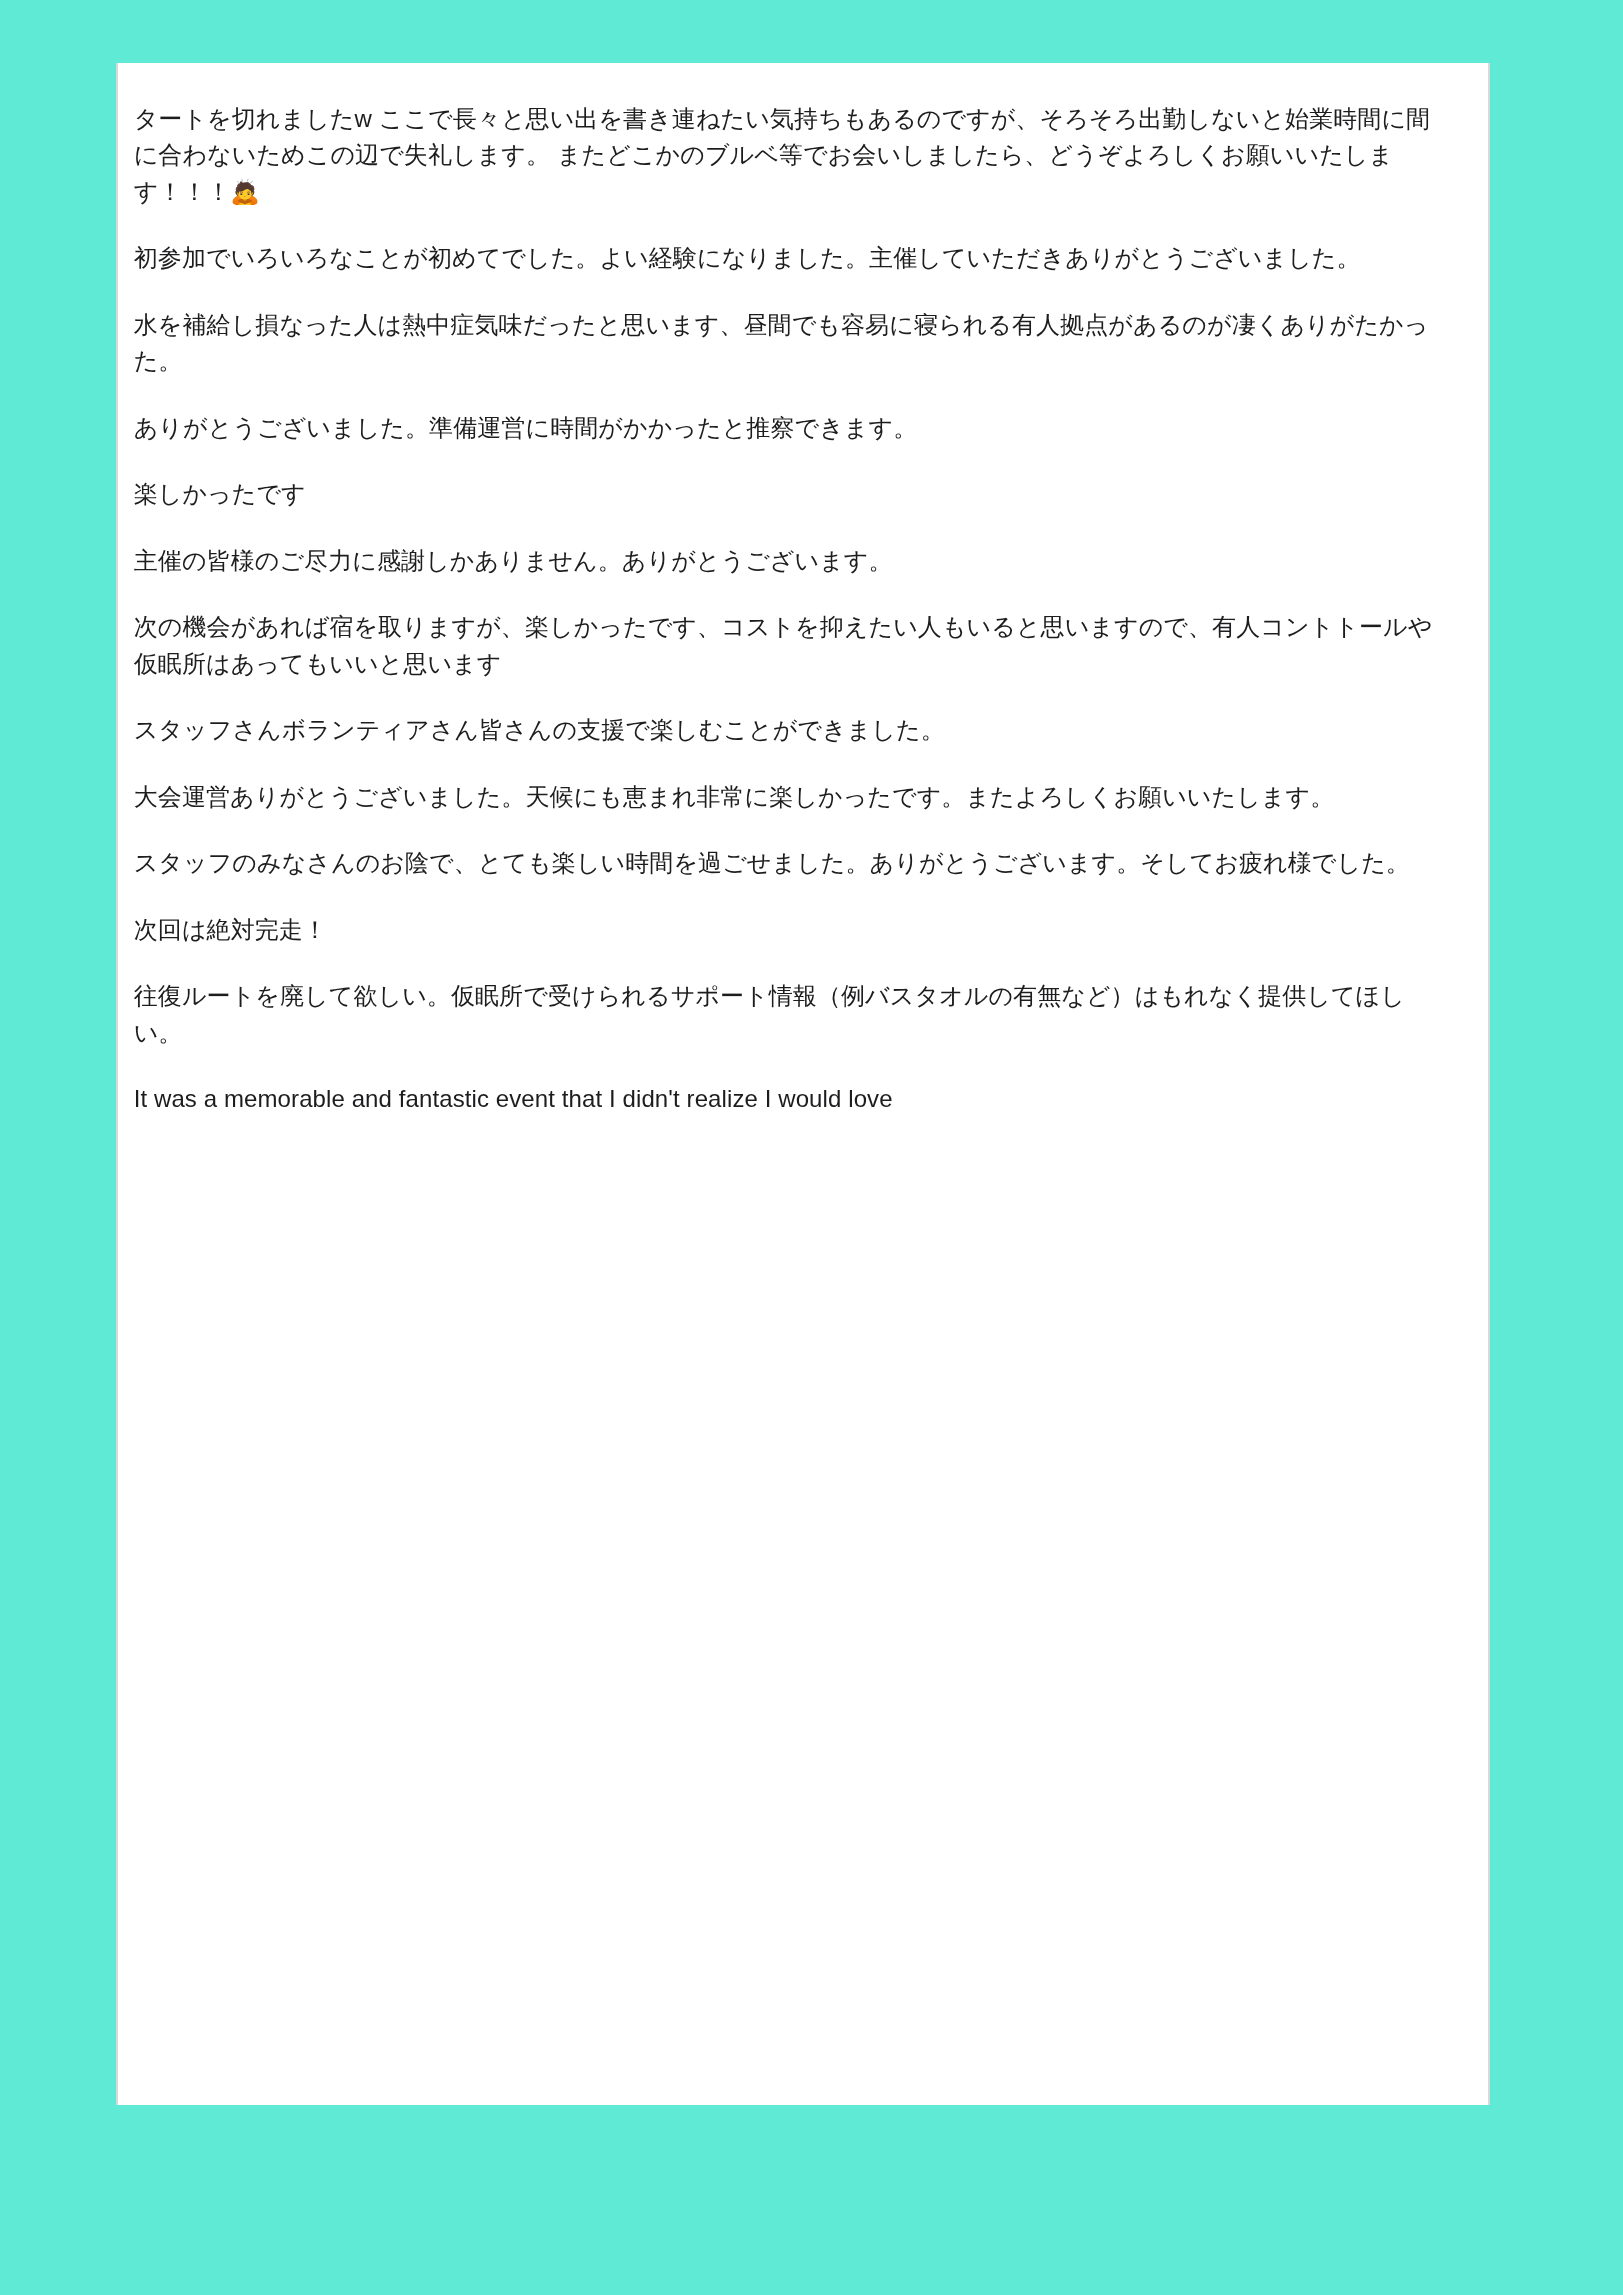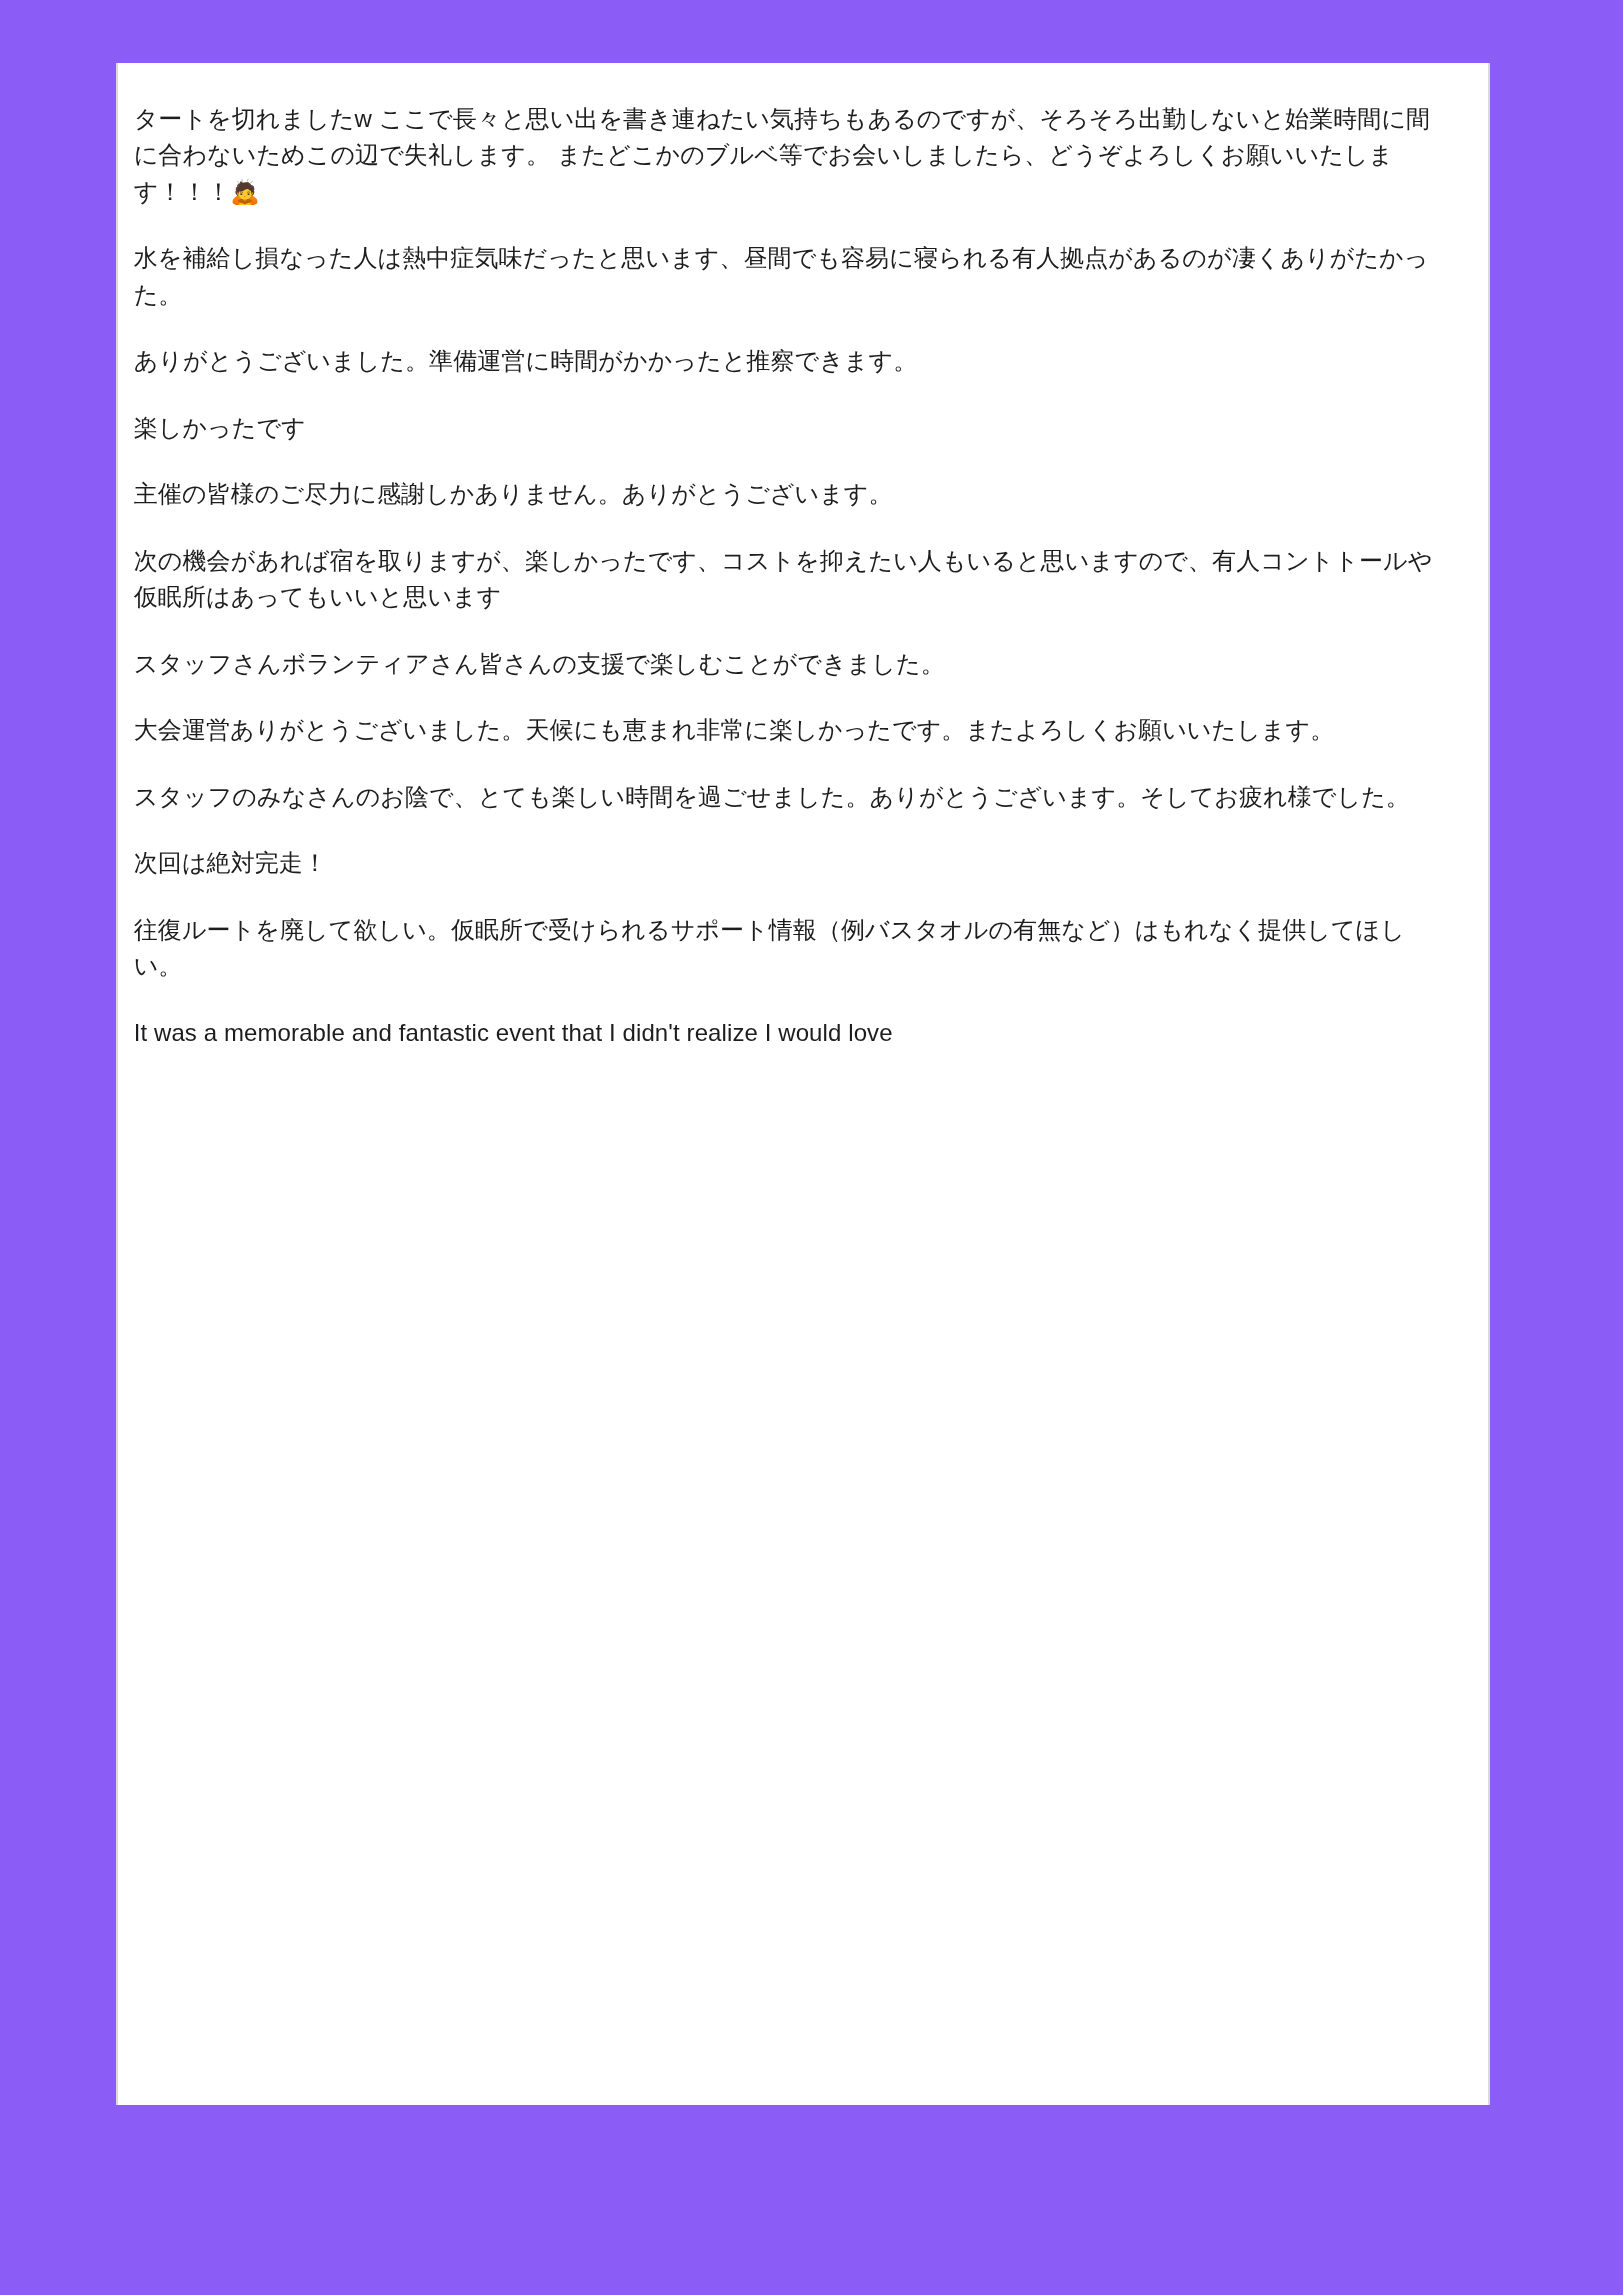--- a/index.html
+++ b/index.html
@@ -11,21 +11,21 @@
     width: 1623px;
     height: 2295px;
     font-family: "Liberation Sans", sans-serif;
   }
   .page {
     position: absolute;
     left: 0;
     top: 0;
     width: 1623px;
     height: 2295px;
-    background: #8b5cf6;
+    background: #5eead4;
   }
   .sheet {
     position: absolute;
     left: 116px;
     top: 63px;
     width: 1374px;
     height: 2042px;
     background: #ffffff;
     border-left: 2px solid #d9d9d9;
     border-right: 2px solid #d9d9d9;
@@ -54,20 +54,21 @@
     letter-spacing: 0.1px;
   }
 </style>
 </head>
 <body>
 
 <div class="page">
   <div class="sheet">
     <div class="content">
       <p class="para">タートを切れましたw ここで長々と思い出を書き連ねたい気持ちもあるのですが、そろそろ出勤しないと始業時間に間に合わないためこの辺で失礼します。 またどこかのブルベ等でお会いしましたら、どうぞよろしくお願いいたします！！！🙇</p>
+      <p class="para">初参加でいろいろなことが初めてでした。よい経験になりました。主催していただきありがとうございました。</p>
       <p class="para">水を補給し損なった人は熱中症気味だったと思います、昼間でも容易に寝られる有人拠点があるのが凄くありがたかった。</p>
       <p class="para">ありがとうございました。準備運営に時間がかかったと推察できます。</p>
       <p class="para">楽しかったです</p>
       <p class="para">主催の皆様のご尽力に感謝しかありません。ありがとうございます。</p>
       <p class="para">次の機会があれば宿を取りますが、楽しかったです、コストを抑えたい人もいると思いますので、有人コントトールや仮眠所はあってもいいと思います</p>
       <p class="para">スタッフさんボランティアさん皆さんの支援で楽しむことができました。</p>
       <p class="para">大会運営ありがとうございました。天候にも恵まれ非常に楽しかったです。またよろしくお願いいたします。</p>
       <p class="para">スタッフのみなさんのお陰で、とても楽しい時間を過ごせました。ありがとうございます。そしてお疲れ様でした。</p>
       <p class="para">次回は絶対完走！</p>
       <p class="para">往復ルートを廃して欲しい。仮眠所で受けられるサポート情報（例バスタオルの有無など）はもれなく提供してほしい。</p>

